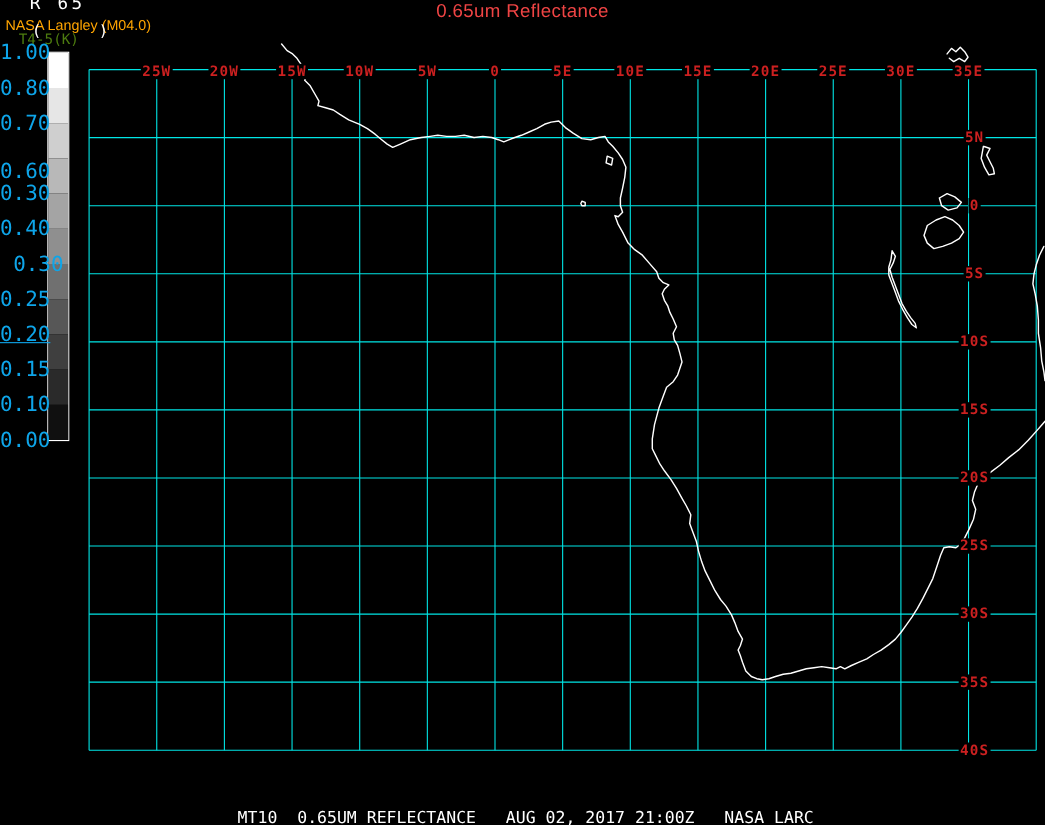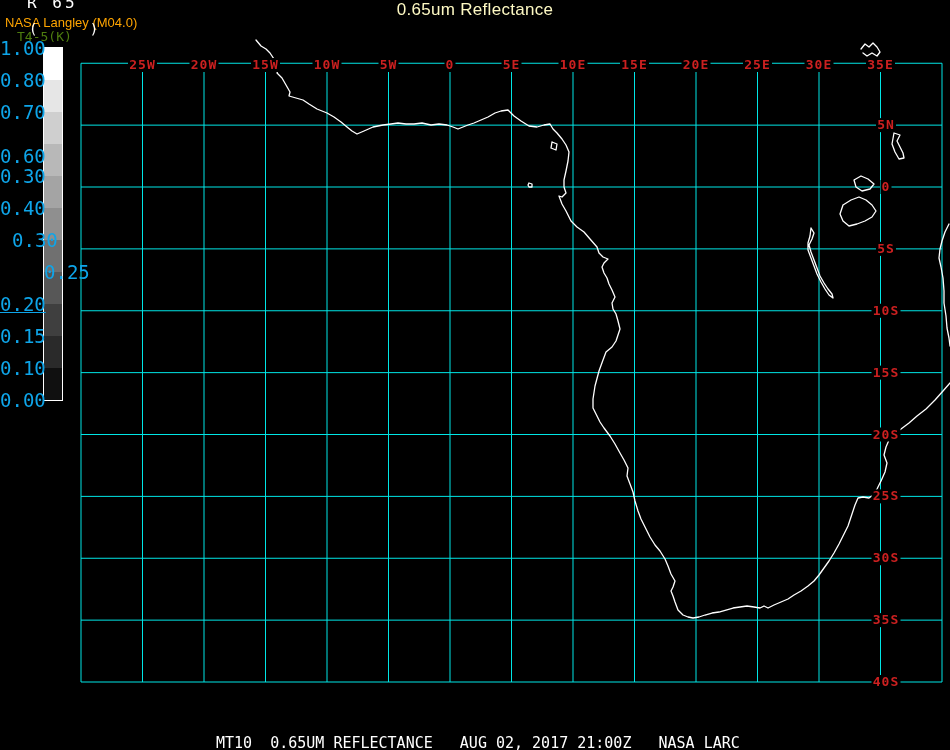--- a/index.html
+++ b/index.html
@@ -1,19 +1,19 @@
 <!DOCTYPE html>
 <html><head>
 <meta charset="utf-8">
 <style>
   html,body{margin:0;padding:0;background:#000;}
   body{width:950px;height:750px;position:relative;overflow:hidden;
        font-family:"Liberation Sans",sans-serif;}
   .abs{position:absolute;}
-  #titleblock{left:250px;top:2px;width:450px;text-align:center;color:#fef9c3;
+  #titleblock{left:250px;top:2px;width:450px;text-align:center;color:#ef4444;
               font-size:17px;line-height:16px;letter-spacing:.3px;}
   #corner-r65{left:27px;top:-7px;color:#fff;font-family:"DejaVu Sans Mono",monospace;
               font-size:16px;letter-spacing:3px;white-space:pre;}
   #corner-nasa{left:5px;top:15px;color:#ffa500;font-size:13px;white-space:pre;}
   #corner-paren{left:29px;top:21px;color:#fff;font-family:"DejaVu Sans Mono",monospace;
               font-size:14px;letter-spacing:22px;white-space:pre;}
   #corner-t45{left:17px;top:29px;color:#4d7c0f;font-family:"DejaVu Sans Mono",monospace;
               font-size:13px;white-space:pre;}
   #colorbar{left:43px;top:47px;width:20px;height:354px;border:1px solid #fff;
             box-sizing:border-box;}
@@ -135,20 +135,20 @@
     <div class="seg" style="background: rgb(16, 16, 16);"></div>
   </div>
 <div class="abs" id="colorbar-labels" style="left:0;top:0;">
     <div class="cb-label" style="top: 41px;">1.00</div>
     <div class="cb-label" style="top: 73px;">0.80</div>
     <div class="cb-label" style="top: 105px;">0.70</div>
     <div class="cb-label" style="top: 149px;">0.60</div>
     <div class="cb-label" style="top: 169px;">0.30</div>
     <div class="cb-label" style="top: 201px;">0.40</div>
     <div class="cb-label" style="top: 233px; margin-left: 12px;">0.30</div>
-    <div class="cb-label" style="top: 265px; margin-left: 44px;">0.25</div>
+    <div class="cb-label" style="top: 265px;">0.25</div>
     <div class="cb-label" style="top: 297px; text-decoration: underline;">0.20</div>
     <div class="cb-label" style="top: 329px;">0.15</div>
     <div class="cb-label" style="top: 361px;">0.10</div>
     <div class="cb-label" style="top: 393px;">0.00</div>
   </div>
 
 <div class="abs" id="footer-caption">MT10  0.65UM REFLECTANCE   AUG 02, 2017 21:00Z   NASA LARC</div>
 
 </body></html>

